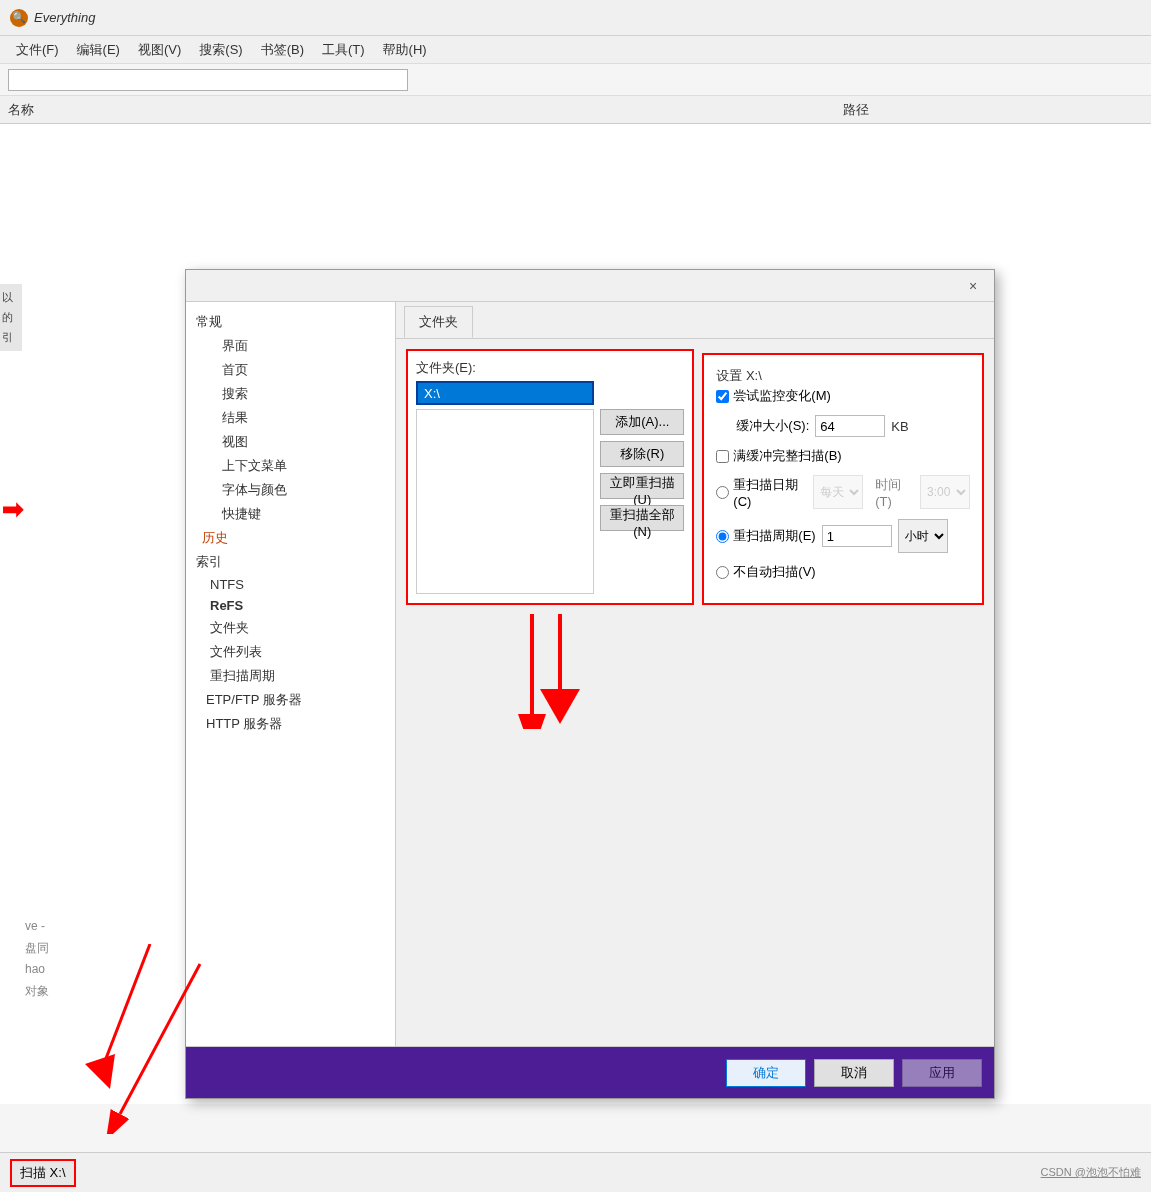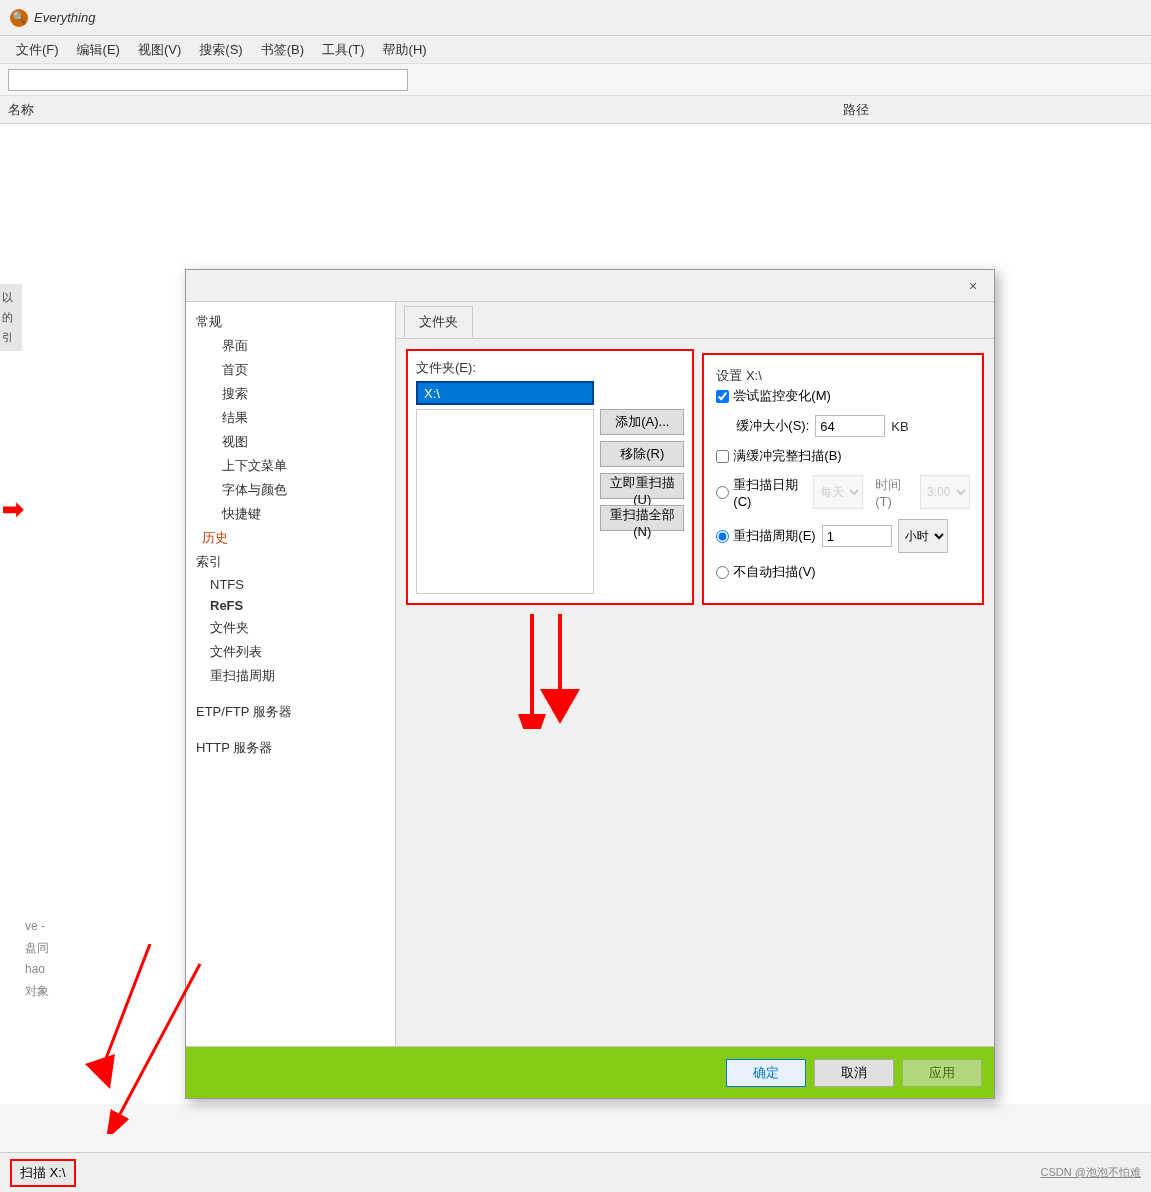--- a/index.html
+++ b/index.html
@@ -185,22 +185,21 @@
       color: #c2410c;
     }
     .nav-item.index {
       color: #333;
       padding-left: 10px;
     }
     .nav-item.index-child {
       padding-left: 24px;
     }
     .nav-item.etp-item {
-      padding-left: 10px;
-      margin-top: 12px;
+      padding-left: 20px;
     }
 
     
     .right-panel {
       flex: 1;
       background: #f0f0f0;
       display: flex;
       flex-direction: column;
     }
 
@@ -296,21 +295,21 @@
     }
 
     
     .greyed {
       opacity: 0.4;
     }
 
     
     .dialog-footer {
       height: 52px;
-      background: #84cc16;
+      background: #4c1d95;
       border-top: 1px solid #ccc;
       display: flex;
       align-items: center;
       justify-content: flex-end;
       padding: 0 12px;
       gap: 8px;
     }
     .dialog-btn {
       width: 80px;
       height: 28px;

